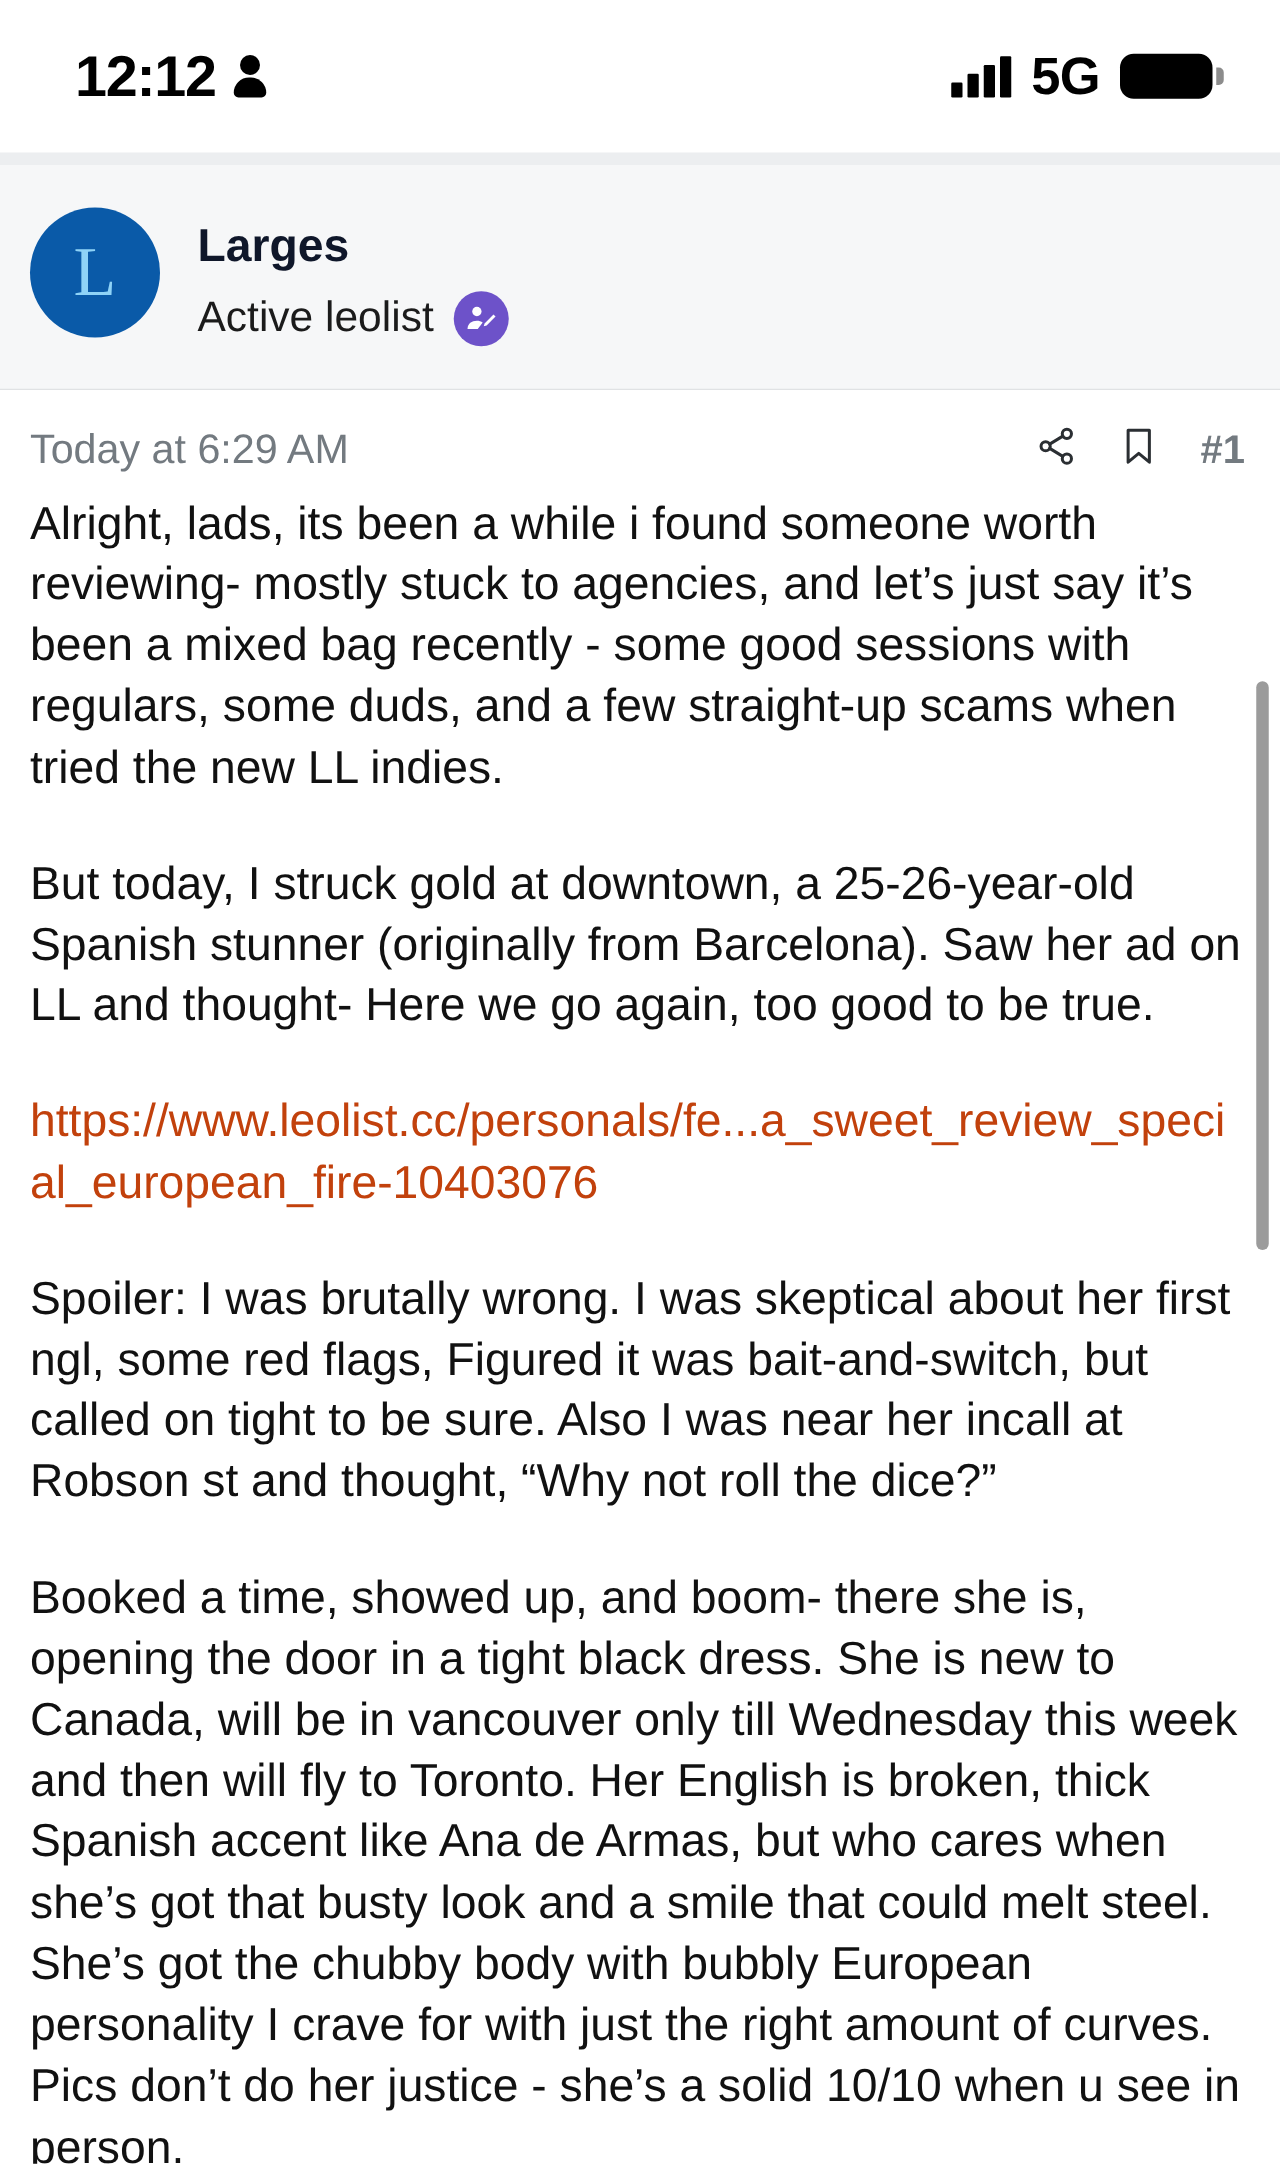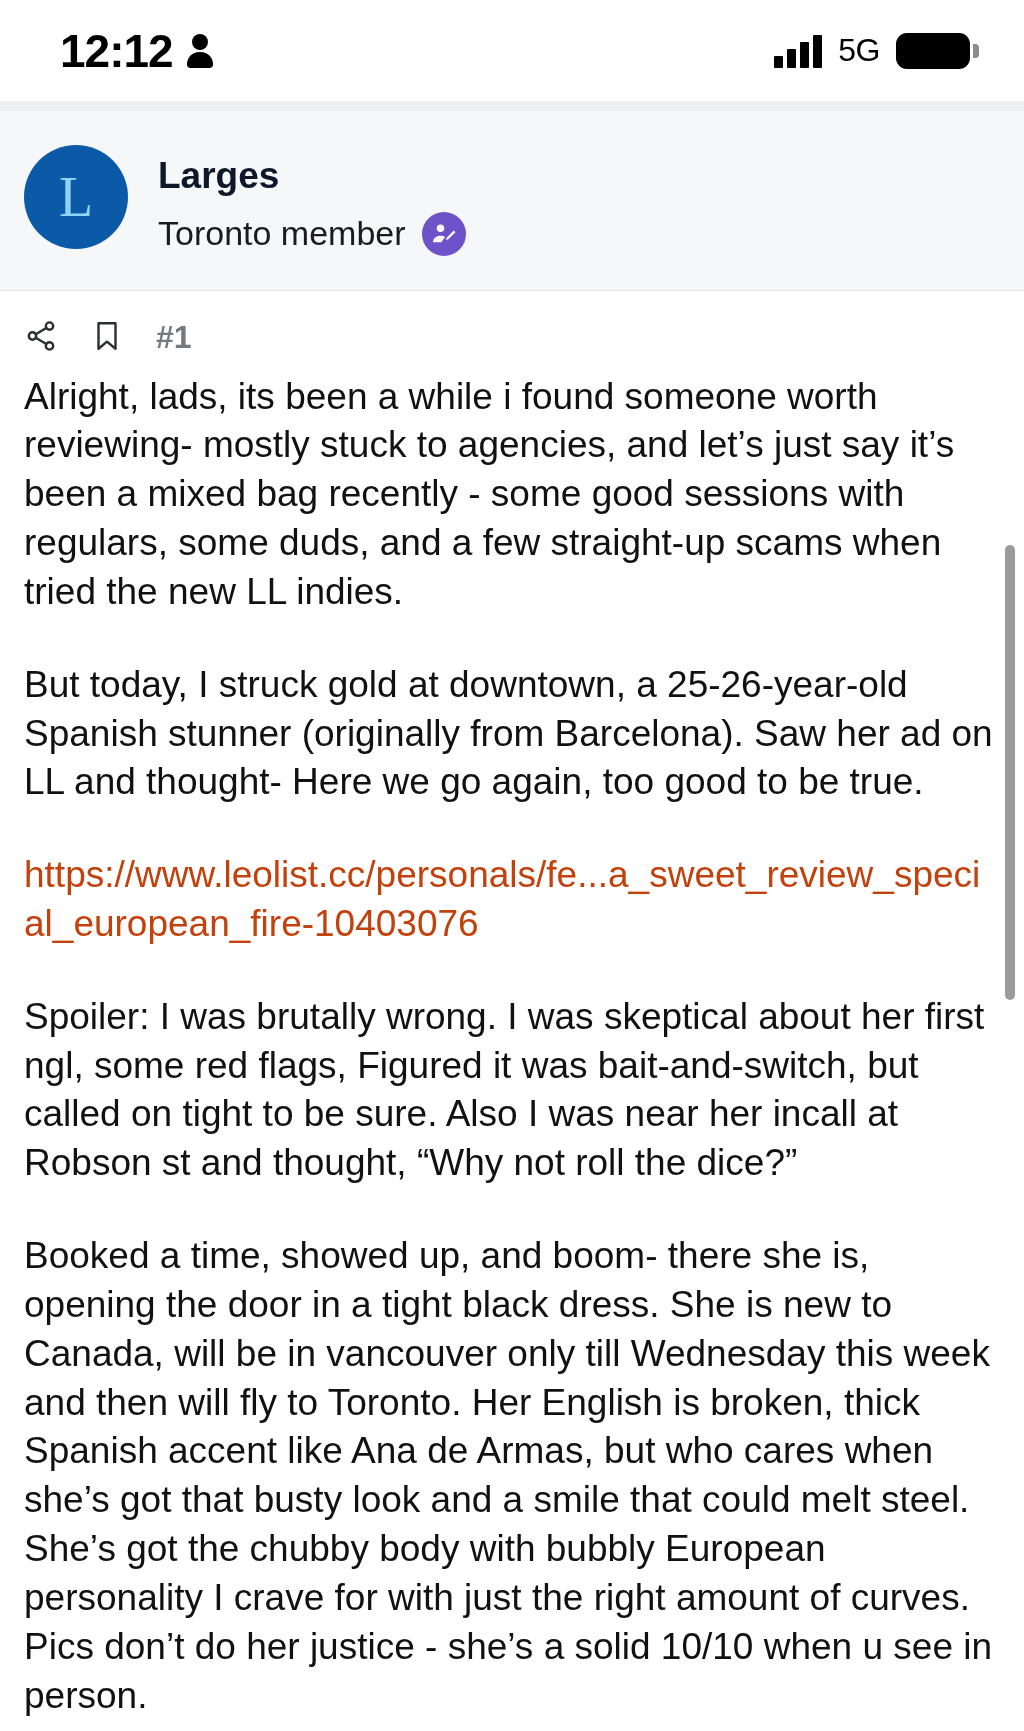--- a/index.html
+++ b/index.html
@@ -11,21 +11,21 @@
     width: 1024px;
     height: 1731px;
     font-family: "Liberation Sans", sans-serif;
     color: #111111;
     overflow: hidden;
     position: relative;
   }
 
   
   .status-bar {
-    height: 101px;
+    height: 122px;
     display: flex;
     align-items: center;
     justify-content: space-between;
     padding: 0 54px 0 60px;
     box-sizing: border-box;
     background: #ffffff;
   }
   .status-left {
     display: flex;
     align-items: center;
@@ -74,22 +74,22 @@
     display: block;
     width: 9px;
     background: #000;
     border-radius: 1px;
   }
   .signal i:nth-child(1) { height: 12px; }
   .signal i:nth-child(2) { height: 19px; }
   .signal i:nth-child(3) { height: 26px; }
   .signal i:nth-child(4) { height: 33px; }
   .network-label {
-    font-size: 32px;
-    font-weight: 400;
+    font-size: 42px;
+    font-weight: 700;
     color: #000;
     letter-spacing: -0.5px;
   }
   .battery {
     width: 74px;
     height: 36px;
     border-radius: 11px;
     background: #000;
     position: relative;
   }
@@ -236,33 +236,34 @@
   </div>
 </div>
 
 <div class="divider-top"></div>
 
 <div class="author-card">
   <div class="avatar">L</div>
   <div class="author-meta">
     <div class="author-name">Larges</div>
     <div class="author-title-row">
-      <span class="author-title">Toronto member</span>
+      <span class="author-title">Active leolist</span>
       <span class="badge-icon">
         <svg width="28" height="28" viewBox="0 0 24 24" aria-hidden="true">
           <circle cx="9" cy="7" r="3.2" fill="#ffffff"></circle>
           <path d="M2.6 19c0-3.6 2.9-5.6 6.4-5.6 1.5 0 2.9.4 4 1.1L9.6 19z" fill="#ffffff"></path>
           <path d="M20.4 9.1l1.4 1.4-6.1 6.1-2 .6.6-2z" fill="#ffffff"></path>
         </svg>
       </span>
     </div>
   </div>
 </div>
 
 <div class="post-meta">
+  <span class="post-date">Today at 6:29 AM</span>
   <span class="post-actions">
     <span class="icon-btn">
       <svg width="34" height="34" viewBox="0 0 24 24" fill="none" stroke="#2b2f33" stroke-width="1.7" stroke-linecap="round" stroke-linejoin="round">
         <circle cx="18" cy="5" r="2.6"></circle>
           <circle cx="6" cy="12" r="2.6"></circle>
           <circle cx="18" cy="19" r="2.6"></circle>
         <line x1="8.3" y1="10.8" x2="15.7" y2="6.3"></line>
           <line x1="8.3" y1="13.2" x2="15.7" y2="17.7"></line>
       </svg>
     </span>

